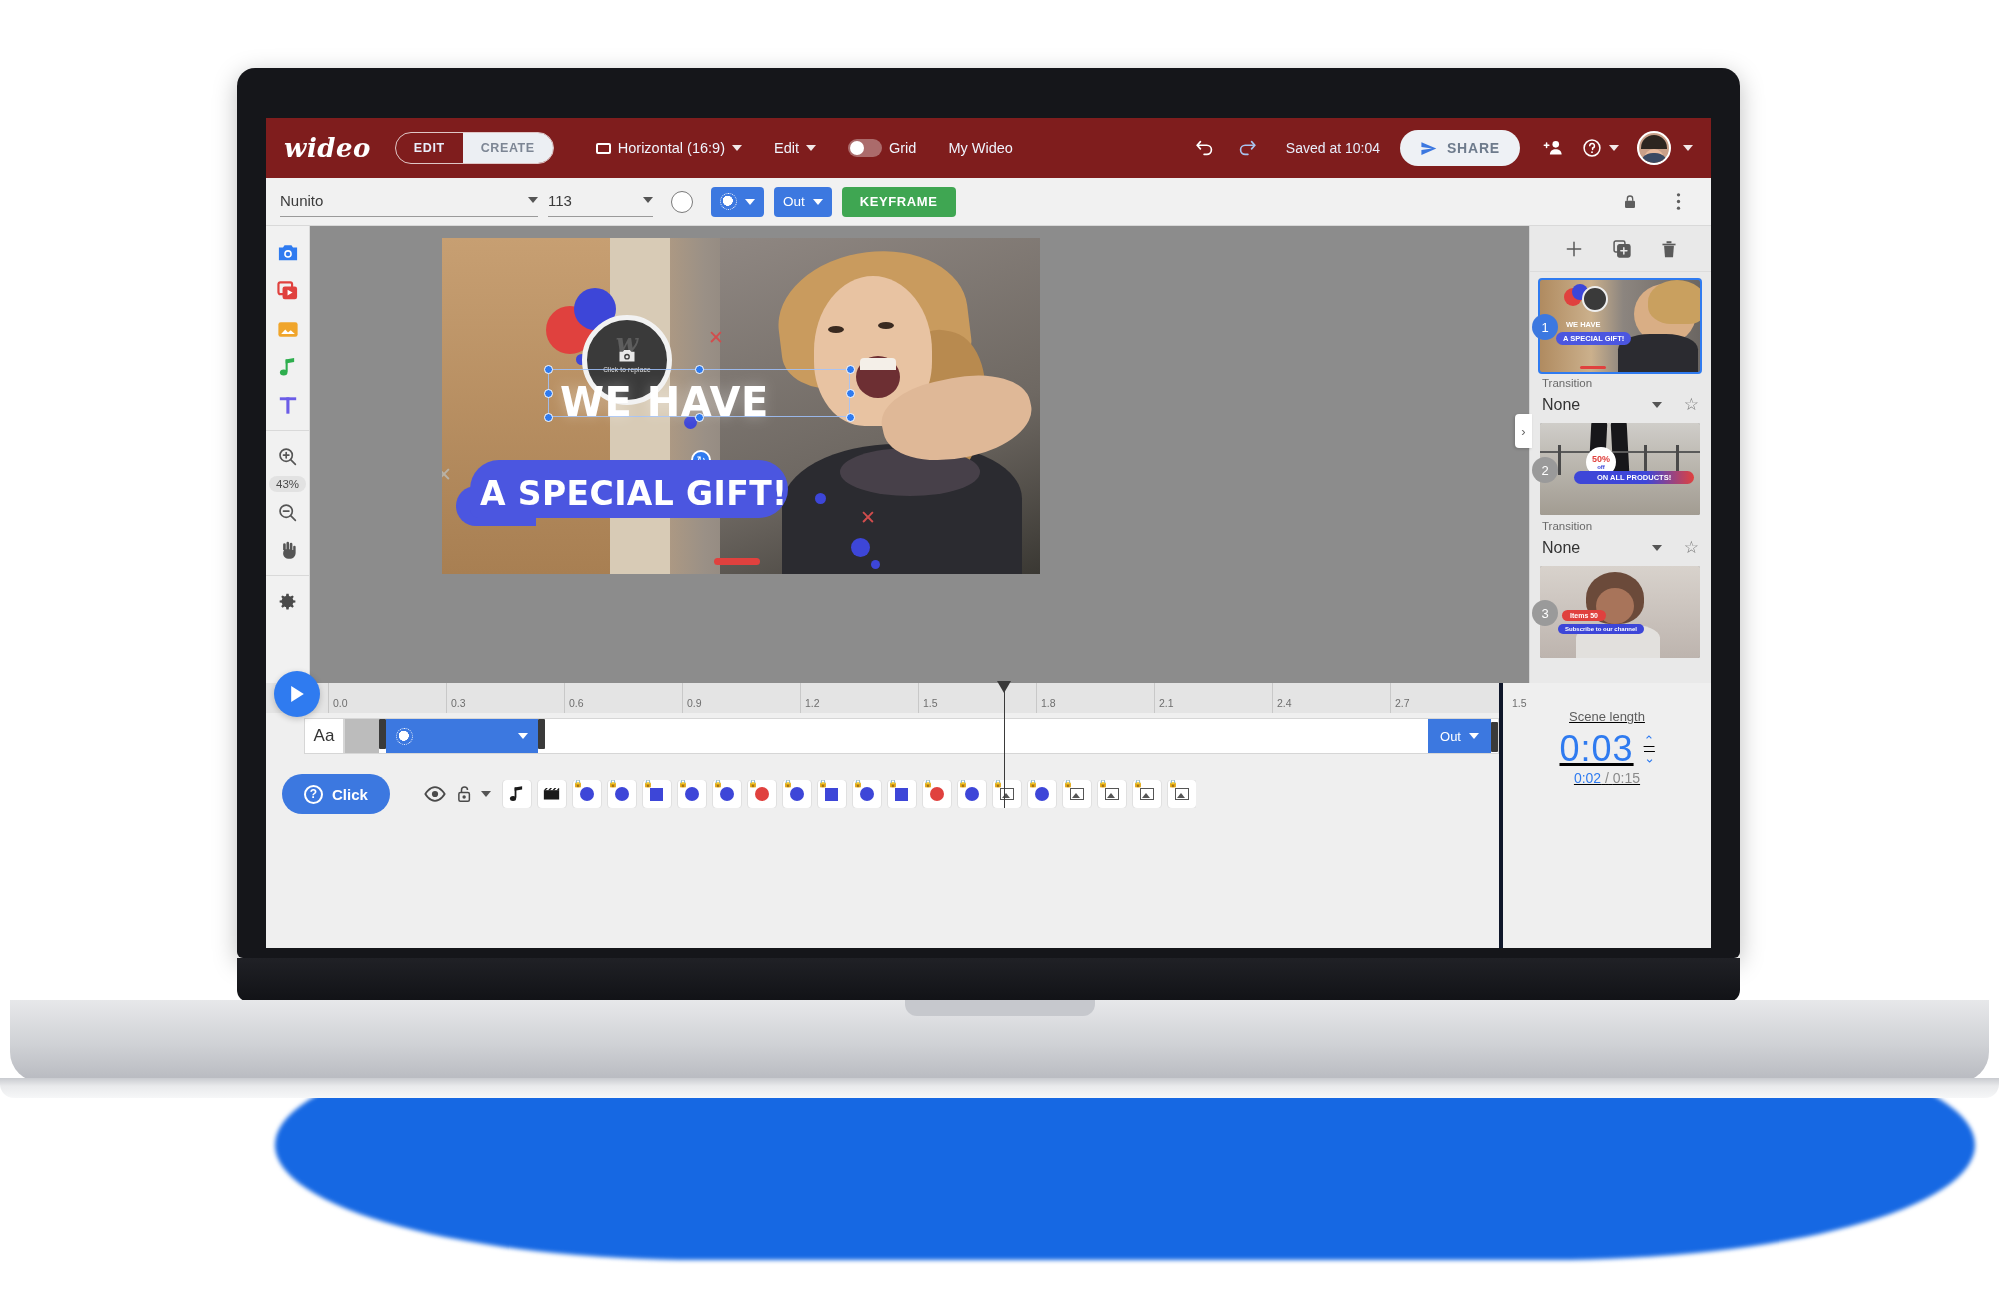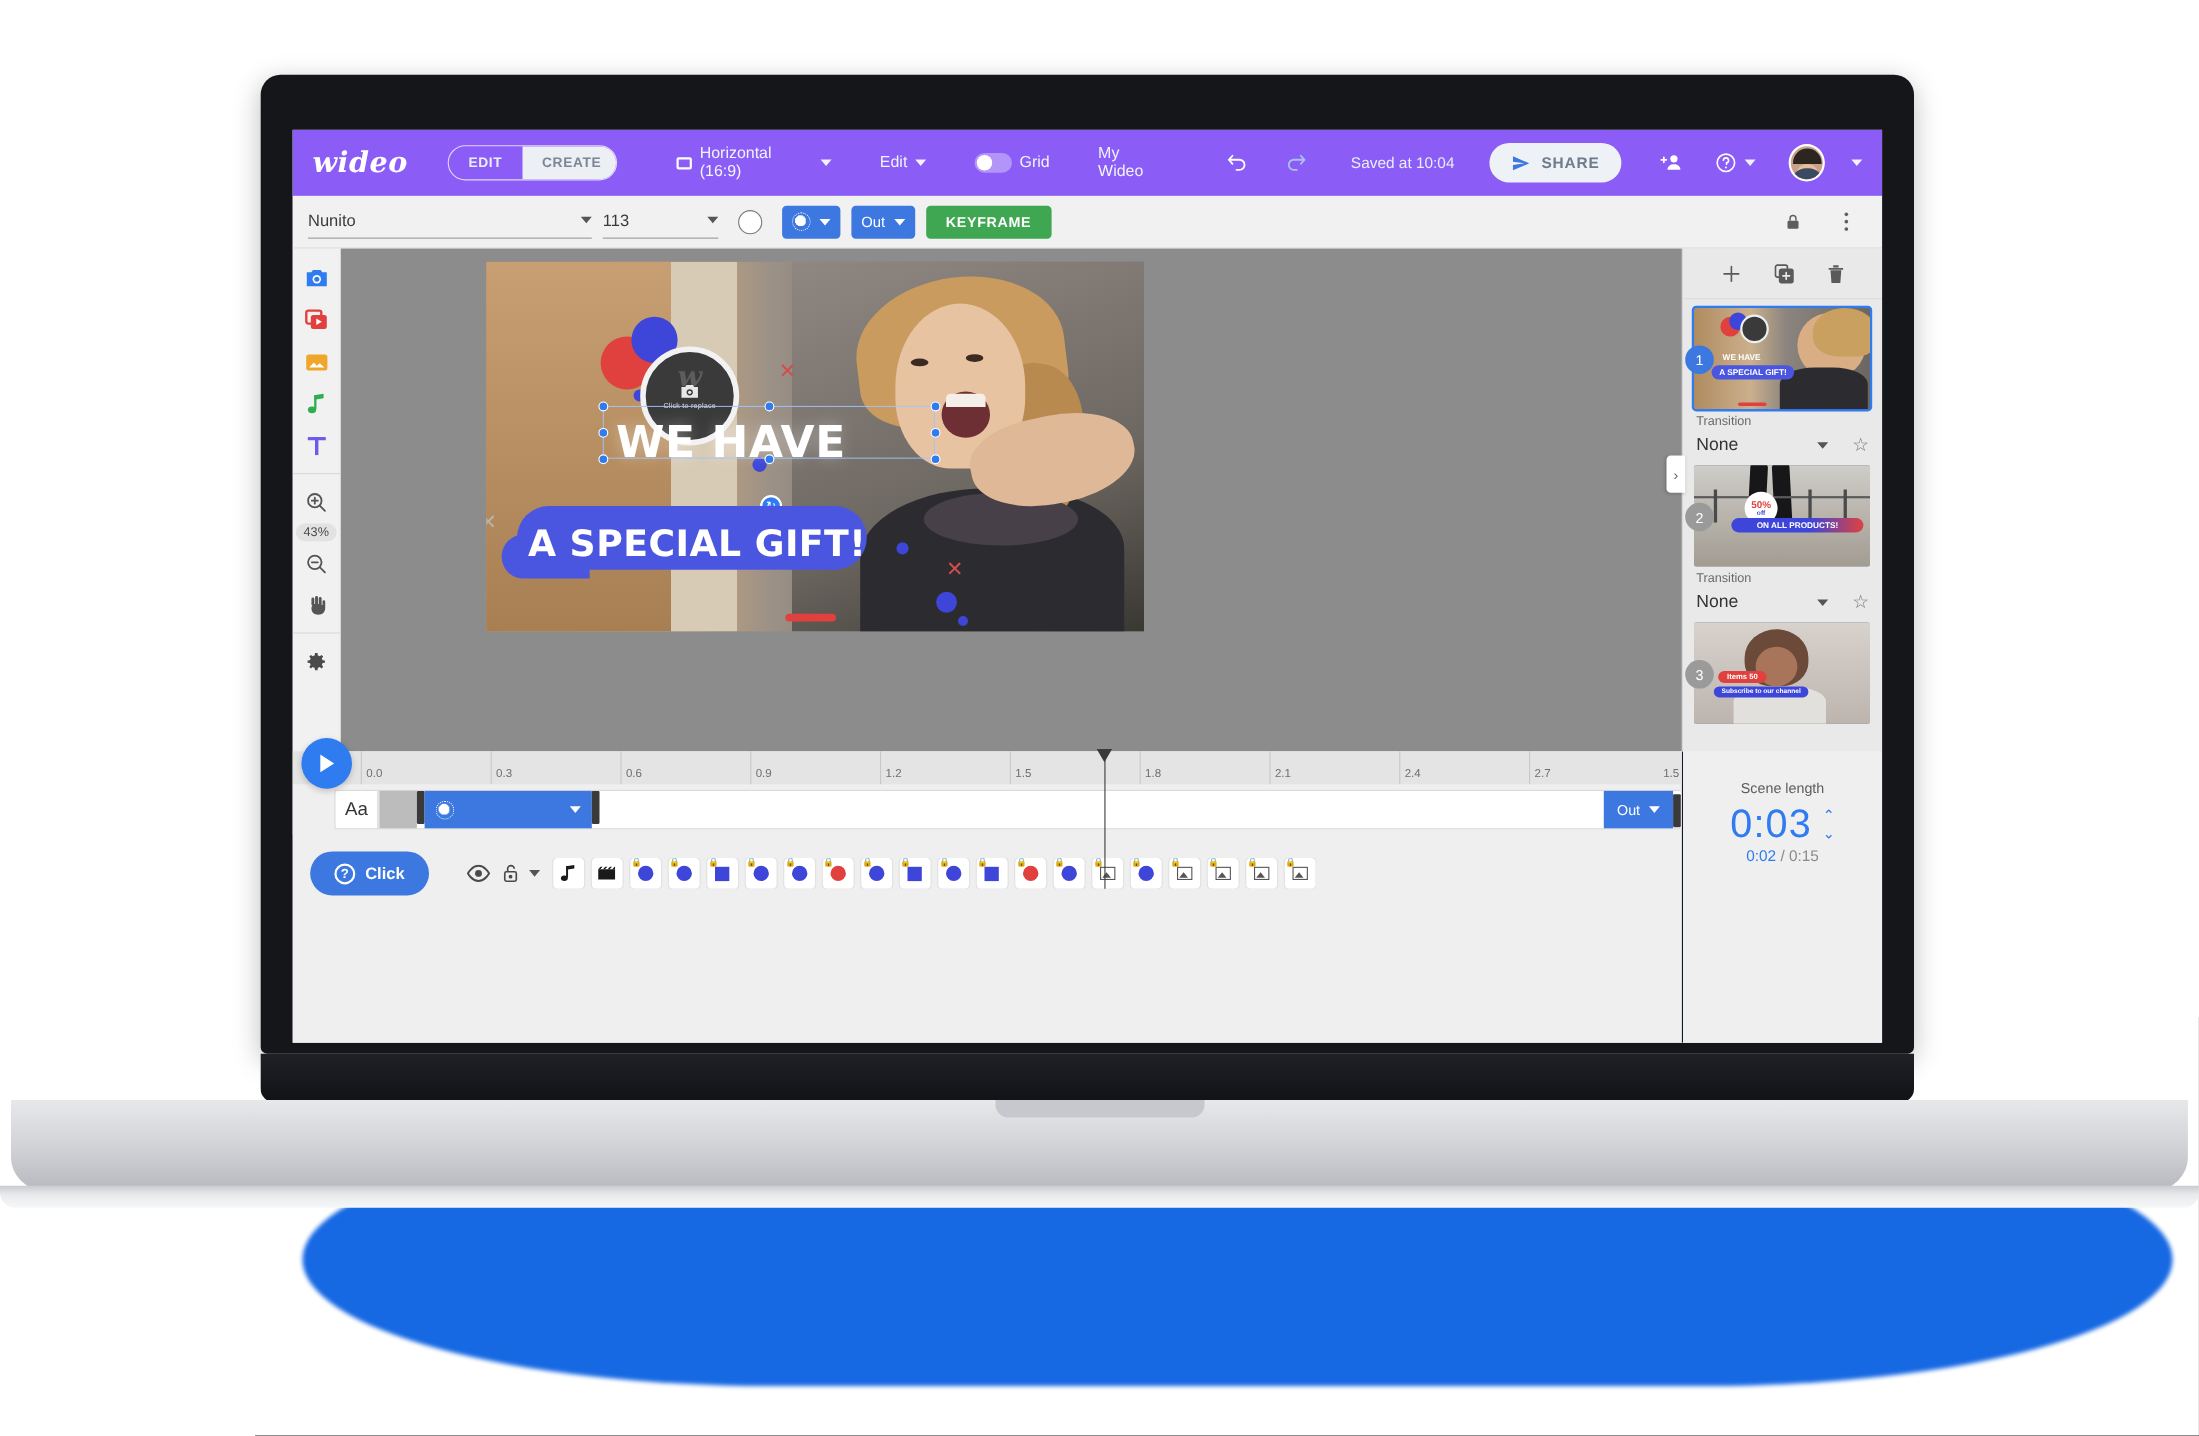--- a/index.html
+++ b/index.html
@@ -50,22 +50,22 @@
     background:linear-gradient(180deg,#c9cbd0 0%,#e9eaec 40%,#f6f7f8 100%);
     border-radius:0 0 14px 14px;
   }
   
   #app-screen {
     position:absolute; left:266px; top:118px; width:1445px; height:830px;
     background:#f1f1f1; overflow:hidden;
   }
   
   #top-nav {
-    height:60px; background:#8b5cf6; display:flex; align-items:center;
-    padding:0 18px; gap:16px; color:#fff; position:relative;
+    height:60px; background:#7f1d1d; display:flex; align-items:center;
+    padding:0 18px; gap:4px; color:#fff; position:relative;
   }
   .logo-wideo {
     font-family:"DejaVu Serif", serif; font-style:italic; font-weight:700;
     font-size:26px; letter-spacing:.5px; color:#fff; margin-right:20px;
   }
   .seg-toggle {
     display:flex; border:1.5px solid rgba(255,255,255,.75); border-radius:22px;
     overflow:hidden; height:32px; margin-right:24px;
   }
   .seg-btn {
@@ -309,22 +309,22 @@
     position:absolute; left:1px; top:-1px; font-size:8px; color:#7a7a7a;
   }
   .mini-circle { width:14px;height:14px;border-radius:50%;background:#3d46d8; }
   .mini-circle.red { background:#e0413e; }
   .mini-square { width:13px;height:13px;background:#3d46d8; }
   .mini-img { width:14px;height:12px;border:1.5px solid #555; position:relative; }
   .mini-img:after { content:''; position:absolute; left:1px;bottom:1px;width:0;height:0;
     border-left:4px solid transparent;border-right:4px solid transparent;border-bottom:5px solid #555; }
   
   #scene-length {
-    width:182px; background:#efefef; border-left:1px solid #0f172a;
-    display:flex; flex-direction:column; align-items:center; padding-top:26px;
+    width:212px; background:#efefef; border-left:4px solid #0f172a;
+    display:flex; flex-direction:column; align-items:center; padding-top:26px;text-decoration:underline;
   }
   .sl-label { font-size:13px; color:#5d5d5d; margin-bottom:4px; }
   .sl-val-row { display:flex; align-items:center; gap:10px; }
   .sl-val { font-size:36px; color:#2f7bf0; font-weight:400; letter-spacing:1px; }
   .sl-steppers { display:flex; flex-direction:column; gap:8px; }
   .sl-step { font-size:13px; color:#2f7bf0; cursor:pointer; line-height:8px; }
   .sl-sub { font-size:14px; color:#8a8a8a; margin-top:0; }
   .sl-sub b { color:#2f7bf0; font-weight:400; }
   svg { display:block; }
 </style>

